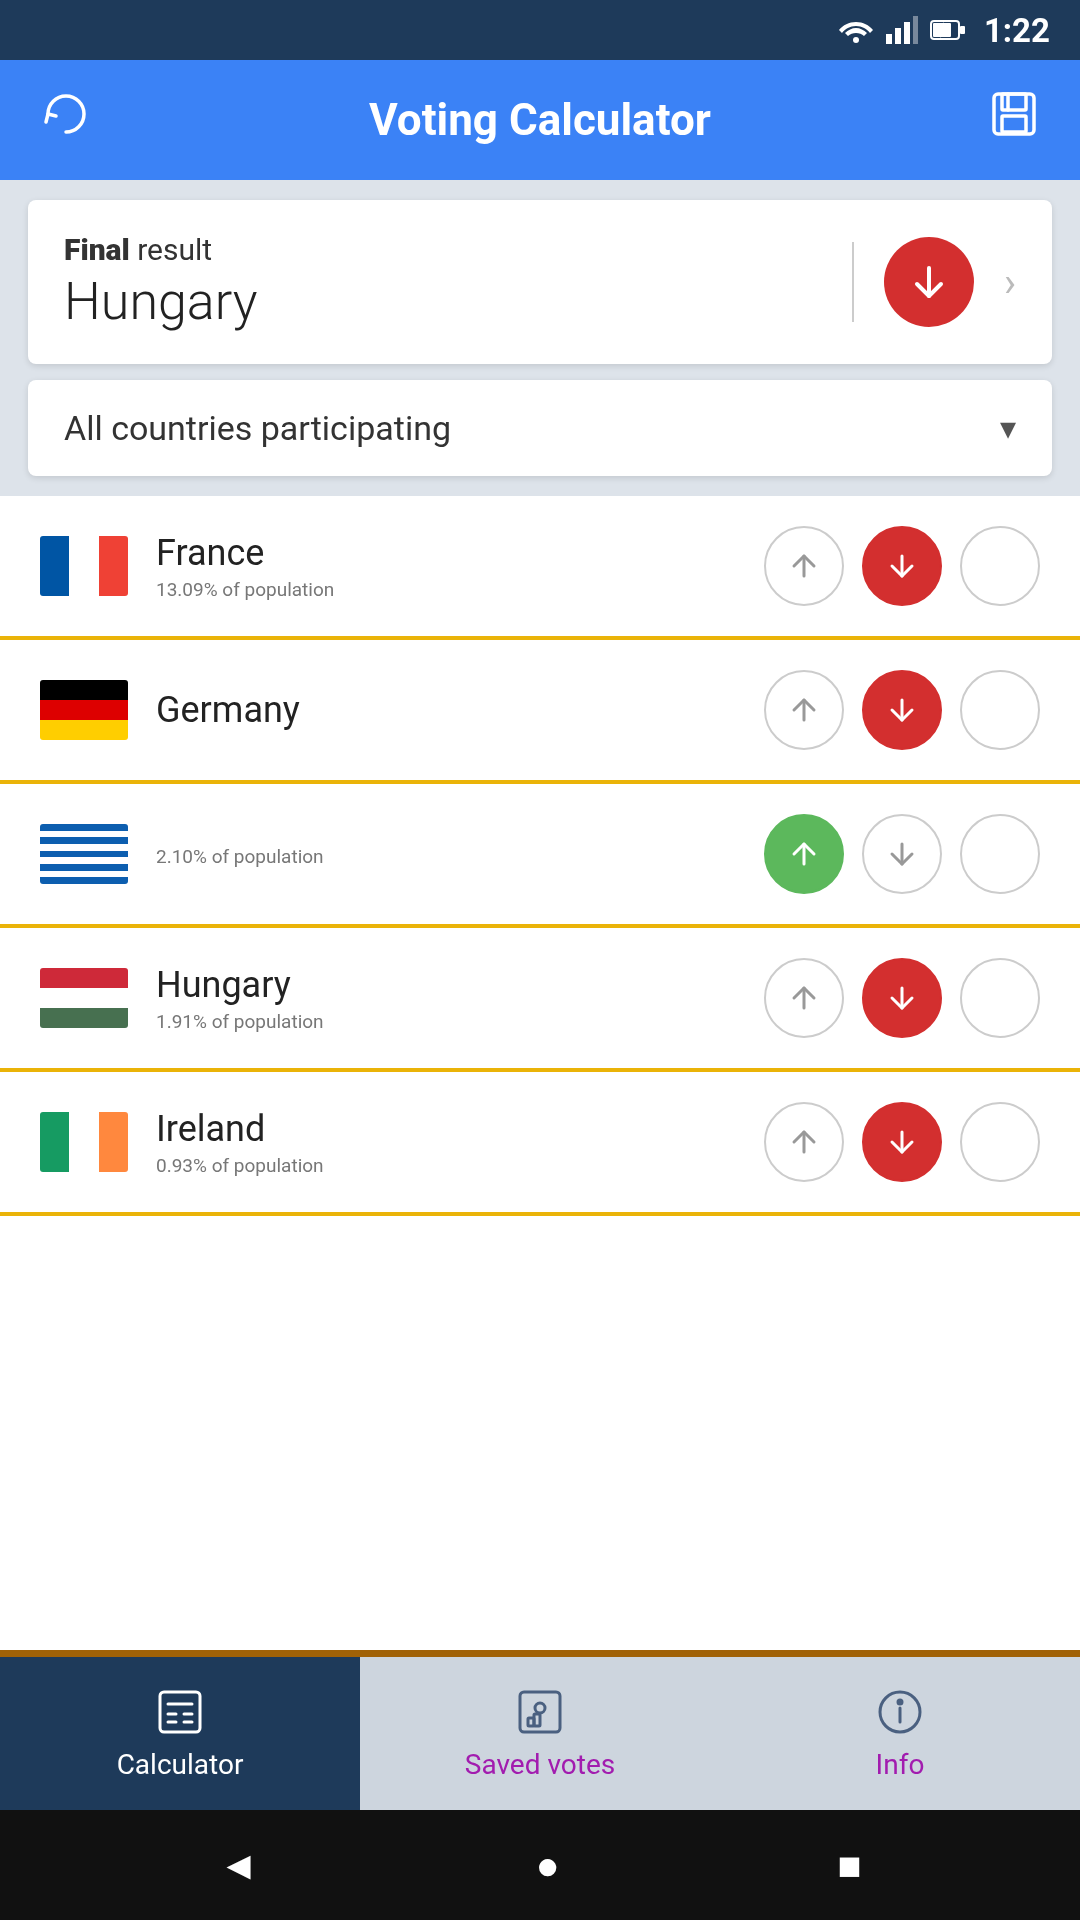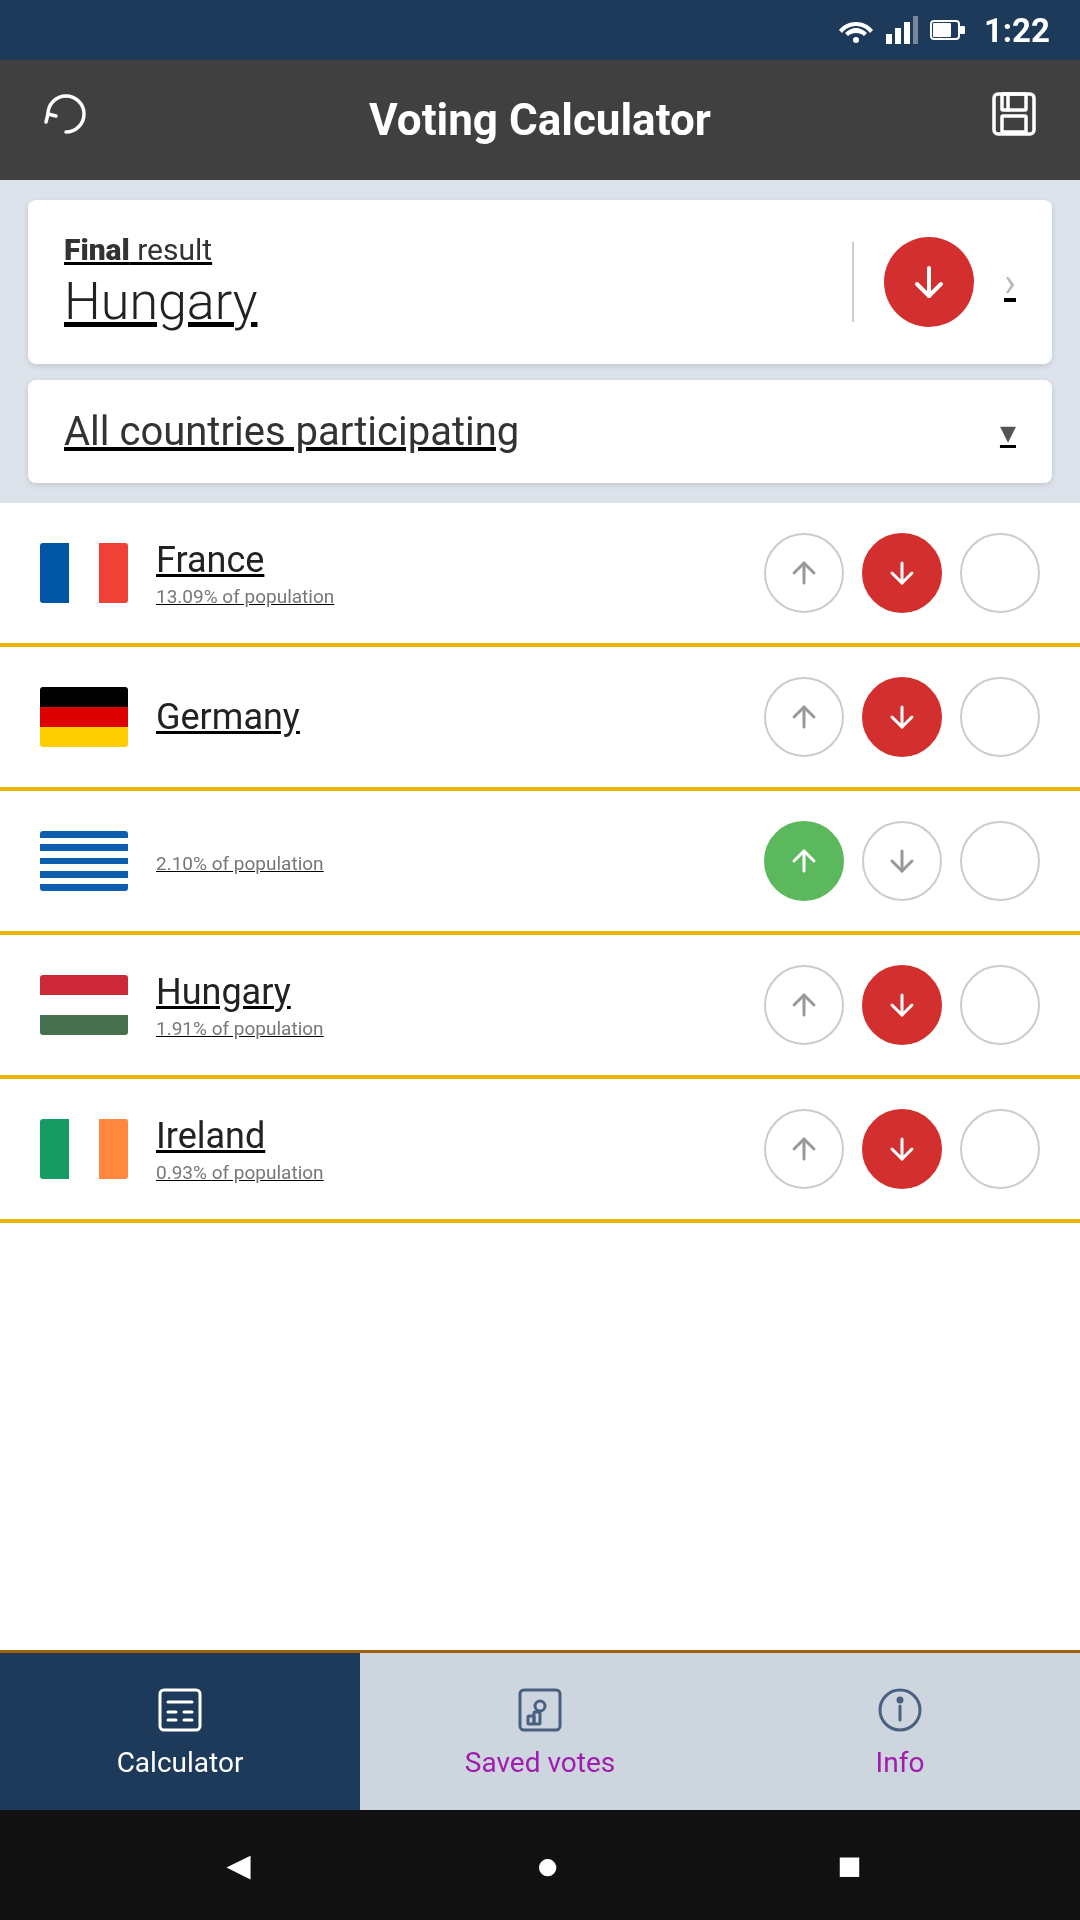--- a/index.html
+++ b/index.html
@@ -24,21 +24,21 @@
       padding: 0 30px;
       gap: 18px;
       font-size: 28px;
       font-weight: bold;
     }
     .status-bar .time { font-size: 33px; font-weight: bold; }
     .status-icons { display: flex; align-items: center; gap: 12px; }
 
     
     .app-header {
-      background: #404040;
+      background: #3b82f6;
       color: white;
       height: 120px;
       display: flex;
       align-items: center;
       justify-content: space-between;
       padding: 0 40px;
     }
     .app-header .title {
       font-size: 44px;
       font-weight: bold;
@@ -50,21 +50,20 @@
       cursor: pointer;
     }
 
     
     .main-content {
       flex: 1;
       background: #dde3ea;
       padding: 20px 0 0 0;
       display: flex;
       flex-direction: column;
-      text-decoration: underline;
     }
 
     
     .result-card {
       background: white;
       margin: 0 28px 16px 28px;
       border-radius: 8px;
       padding: 32px 36px;
       display: flex;
       align-items: center;
@@ -116,21 +115,21 @@
       margin: 0 28px 20px 28px;
       border-radius: 8px;
       padding: 28px 36px;
       display: flex;
       align-items: center;
       justify-content: space-between;
       box-shadow: 0 2px 6px rgba(0,0,0,0.12);
       cursor: pointer;
     }
     .filter-text {
-      font-size: 40px;
+      font-size: 34px;
       color: #333;
     }
     .filter-arrow {
       color: #555;
       font-size: 32px;
     }
 
     
     .country-list {
       background: white;
@@ -191,21 +190,21 @@
       border-color: #d32f2f;
     }
     .vote-btn svg { width: 36px; height: 36px; }
 
     
     .bottom-nav {
       height: 160px;
       display: flex;
       align-items: stretch;
       background: #cdd5de;
-      border-top: 3px solid #a16207;
+      border-top: 7px solid #a16207;
     }
     .nav-item {
       flex: 1;
       display: flex;
       flex-direction: column;
       align-items: center;
       justify-content: center;
       cursor: pointer;
       gap: 10px;
       font-size: 26px;

